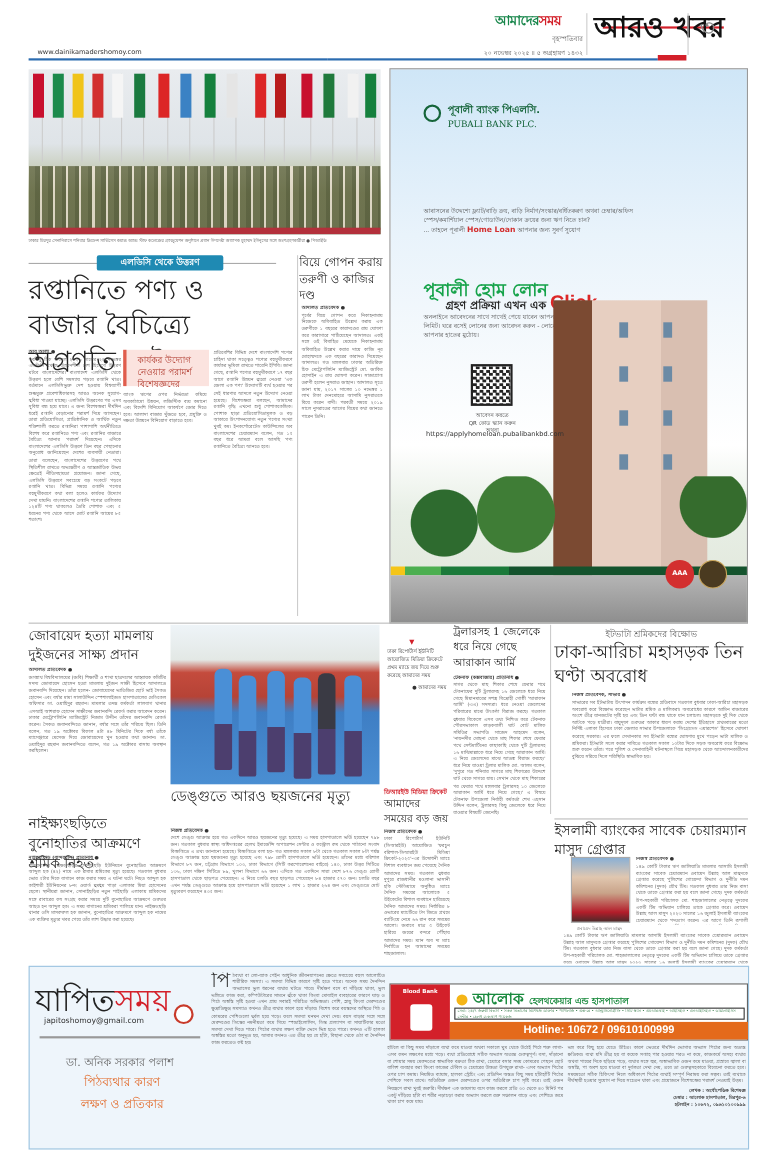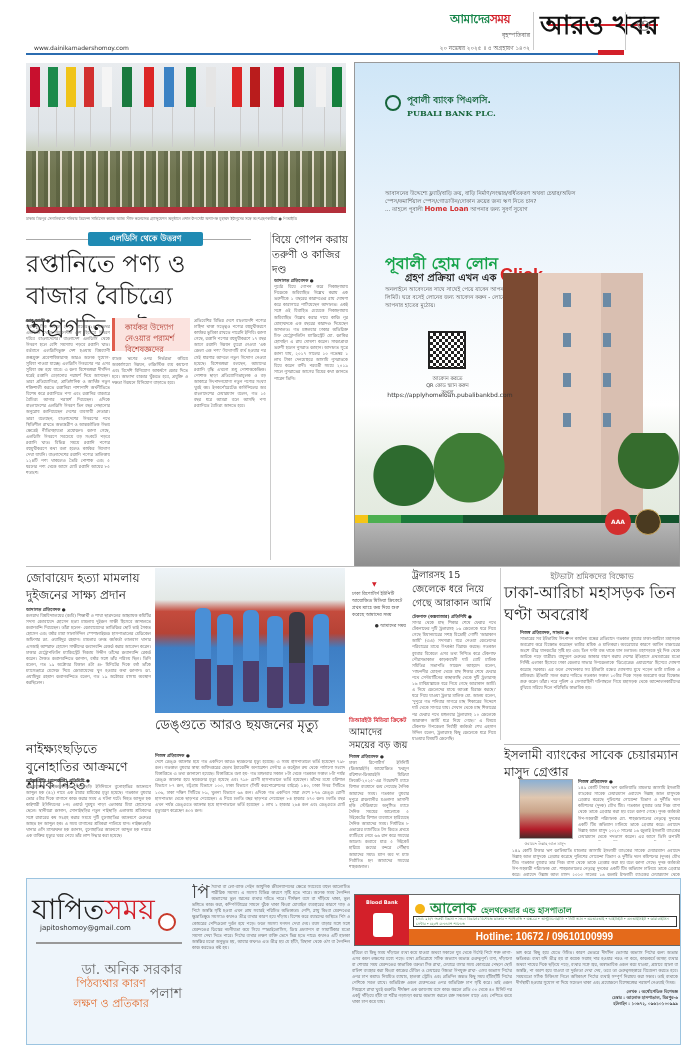--- a/index.html
+++ b/index.html
@@ -39,21 +39,21 @@
   .kicker { left: 88px; top: 232px; width: 115px; height: 14px; background: #1f8ab3; color: #fff; font-size: 8px; text-align: center; line-height: 14px; border-radius: 2px; font-weight: bold; }
   .kicker-line { left: 26px; top: 239px; width: 225px; height: 1px; background: #aaa; }
   .headline-main { left: 26px; top: 248px; width: 225px; font-size: 24px; line-height: 32px; font-family: "DejaVu Serif", serif; }
   .pullquote { left: 112px; top: 318px; width: 78px; height: 33px; background: #fbe3df; padding: 4px 4px 0 10px; font-size: 8px; line-height: 11px; color: #b03a2e; border-left: 3px solid #e05d4d; }
 
   .col { position: absolute; }
   
   .ad { left: 354px; top: 62px; width: 326px; height: 505px; border: 1px solid #999; background: linear-gradient(180deg,#cfe6f7 0%, #e9f3fb 30%, #f8fbfd 55%, #fff 68%, #e8efe6 80%, #dfe5d8 100%); overflow: hidden; }
   .ad .brand { position: absolute; left: 30px; top: 30px; color: #16653a; }
   .ad .brand .bn { font-size: 9px; font-weight: bold; }
-  .ad .brand .en { font-size: 8px; font-family: "DejaVu Serif", serif; font-weight: bold; }
+  .ad .brand .en { font-size: 8px; font-family: "DejaVu Serif", serif; font-weight: normal; }
   .ad .seal { position: absolute; left: 30px; top: 32px; width: 16px; height: 16px; border-radius: 50%; border: 2px solid #16653a; }
   .ad .h1 { position: absolute; left: 30px; top: 82px; font-size: 13px; line-height: 15px; color: #222; font-weight: bold; }
   .ad .h1 .g { color: #16a34a; font-size: 15px; }
   .ad .h1 .r { color: #dc2626; }
   .ad .p1 { position: absolute; left: 30px; top: 126px; width: 200px; font-size: 5.5px; line-height: 8px; color: #555; }
   .ad .p1 .hl2 { color: #d32f2f; font-weight: bold; font-size: 7px; }
   .ad .h2 { position: absolute; left: 30px; top: 188px; font-size: 16px; color: #16a34a; font-weight: bold; }
   .ad .h3 { position: absolute; left: 50px; top: 202px; font-size: 10px; color: #222; font-weight: bold; }
   .ad .h3 .click { font-size: 18px; color: #dc2626; font-family: "Liberation Sans", sans-serif; }
   .ad .p2 { position: absolute; left: 30px; top: 222px; width: 160px; font-size: 5.5px; line-height: 8px; color: #555; }
@@ -71,21 +71,21 @@
 
   
   .sport { left: 155px; top: 568px; width: 190px; height: 145px; overflow: hidden; background: linear-gradient(180deg,#eef4f8 0%, #e3e8e5 22%, #c44b3d 30%, #b64336 45%, #3e7ec4 55%, #4a8ed2 100%); }
   .sport .player { position: absolute; width: 16px; height: 92px; background: linear-gradient(180deg,#4a8fd6 0 55%, #4c3e6e 55%); border-radius: 6px 6px 2px 2px; }
   .sport-cap { left: 352px; top: 590px; width: 54px; font-size: 4.6px; line-height: 7px; color: #333; }
   .jp-title { left: 32px; top: 888px; font-size: 28px; font-weight: normal; font-family: "DejaVu Serif", serif; color: #222; }
   .jp-title .s { color: #d3202a; }
   .jp-mail { left: 40px; top: 924px; font-size: 7px; color: #333; }
   .jp-clock { left: 158px; top: 913px; width: 18px; height: 18px; border-radius: 50%; border: 2px solid #c83a2a; background: #fff; }
   .jp-rule { left: 36px; top: 942px; width: 146px; height: 2px; background: #999; }
-  .jp-author { left: 60px; top: 958px; width: 122px; font-size: 14px; color: #666; text-align: right; }
+  .jp-author { left: 60px; top: 958px; width: 122px; font-size: 10px; color: #666; }
   .jp-head { left: 40px; top: 974px; width: 142px; font-size: 11px; line-height: 20px; color: #e26b2b; text-align: center; font-family: "DejaVu Serif", serif; }
   .jp-text1 { left: 192px; top: 884px; width: 158px; height: 160px; }
   .dropcap { float: left; font-size: 18px; line-height: 16px; color: #333; margin-right: 2px; font-family: "DejaVu Serif", serif; }
 
   .blood { left: 354px; top: 894px; width: 326px; height: 52px; border: 1px solid #666; background: #fff; }
   .blood .bb { position: absolute; left: 0; top: 0; width: 54px; height: 50px; background: #d3202a; color: #fff; font-size: 5px; font-weight: bold; text-align: center; padding-top: 4px; }
   .blood .bag { position: absolute; left: 18px; top: 18px; width: 20px; height: 24px; background: #fff; border-radius: 3px; }
   .blood .brand { position: absolute; left: 60px; top: 2px; width: 260px; height: 18px; font-size: 14px; color: #1a8a3e; font-weight: bold; }
   .blood .brand .sub { font-size: 8px; color: #1a8a3e; }
   .blood .sun { display: inline-block; width: 10px; height: 10px; border-radius: 50%; background: #f5b517; vertical-align: middle; }
@@ -235,21 +235,21 @@
   <div class="player" style="left:112px;top:48px"></div>
   <div class="player" style="left:134px;top:44px;background:linear-gradient(180deg,#3a3a44 0 55%,#4c3e6e 55%)"></div>
   <div class="player" style="left:158px;top:46px"></div>
 </div>
 <div class="abs" style="left:372px;top:580px;font-size:6px;color:#d3202a">▼</div>
 <div class="abs sport-cap">
   <div>ঢাকা রিপোর্টার্স ইউনিটি আয়োজিত মিডিয়া ক্রিকেটে প্রথম ম্যাচে জয় দিয়ে শুরু করেছে আমাদের সময়</div>
   <div style="margin-top:4px;text-align:right">● আমাদের সময়</div>
 </div>
 
-<div class="abs hl" style="left:412px;top:568px;width:84px;font-size:9.5px;line-height:14px">ট্রলারসহ 15 জেলেকে ধরে নিয়ে গেছে আরাকান আর্মি</div>
+<div class="abs hl" style="left:412px;top:568px;width:84px;font-size:9.5px;line-height:14px">ট্রলারসহ 1 জেলেকে ধরে নিয়ে গেছে আরাকান আর্মি</div>
 <div class="col bodytext" style="left:412px;top:614px;width:84px;height:260px">
   <span class="byline">টেকনাফ (কক্সবাজার) প্রতিনিধি ●</span>
   <span>সাগর থেকে মাছ শিকার শেষে ফেরার পথে টেকনাফের দুটি ট্রলারসহ ১৬ জেলেকে ধরে নিয়ে গেছে মিয়ানমারের সশস্ত্র বিদ্রোহী গোষ্ঠী 'আরাকান আর্মি' (এএ) সদস্যরা। ধরে নেওয়া জেলেদের পরিবারের মাঝে উৎকণ্ঠা বিরাজ করছে। গতকাল বুধবার বিকেলে এসব তথ্য নিশ্চিত করে টেকনাফ পৌরসভাকাল কাড়কবালী ঘাট বোট মালিক সমিতির সভাপতি সাজেদ আহমেদ বলেন, 'নাফনদীর মোহনা থেকে মাছ শিকার শেষে ফেরার পথে সেন্টমার্টিনের কাছাকাছি থেকে দুটি ট্রলারসহ ১৬ মাঝিমাল্লাকে ধরে নিয়ে গেছে আরাকান আর্মি। এ নিয়ে জেলেদের মাঝে আতঙ্ক বিরাজ করছে।' ধরে নিয়ে যাওয়া ট্রলার মালিক মো. আলম বলেন, 'দুপুরে গত শনিবার সাগরে মাছ শিকারের উদ্দেশে ঘাট থেকে সাগরে যায়। সেখান থেকে মাছ শিকারের পর ফেরার পথে মঙ্গলবার ট্রলারসহ ১০ জেলেকে আরাকান আর্মি ধরে নিয়ে গেছে।' এ বিষয়ে টেকনাফ উপজেলা নির্বাহী কর্মকর্তা শেখ এহসান উদ্দিন বলেন, ট্রলারসহ কিছু জেলেকে ধরে নিয়ে যাওয়ার বিষয়টি জেনেছি।</span>
 </div>
 
 <div class="vline" style="left:500px;top:568px;height:172px"></div>
 <div class="abs" style="left:504px;top:570px;width:176px;font-size:8px;color:#666;text-align:center">ইটভাটা শ্রমিকদের বিক্ষোভ</div>
 <div class="abs hl" style="left:504px;top:582px;width:176px;font-size:16px;line-height:22px">ঢাকা-আরিচা মহাসড়ক তিন ঘণ্টা অবরোধ</div>
 <div class="col bodytext" style="left:520px;top:630px;width:160px;height:112px">
   <span class="byline">নিজস্ব প্রতিবেদক, সাভার ●</span>

